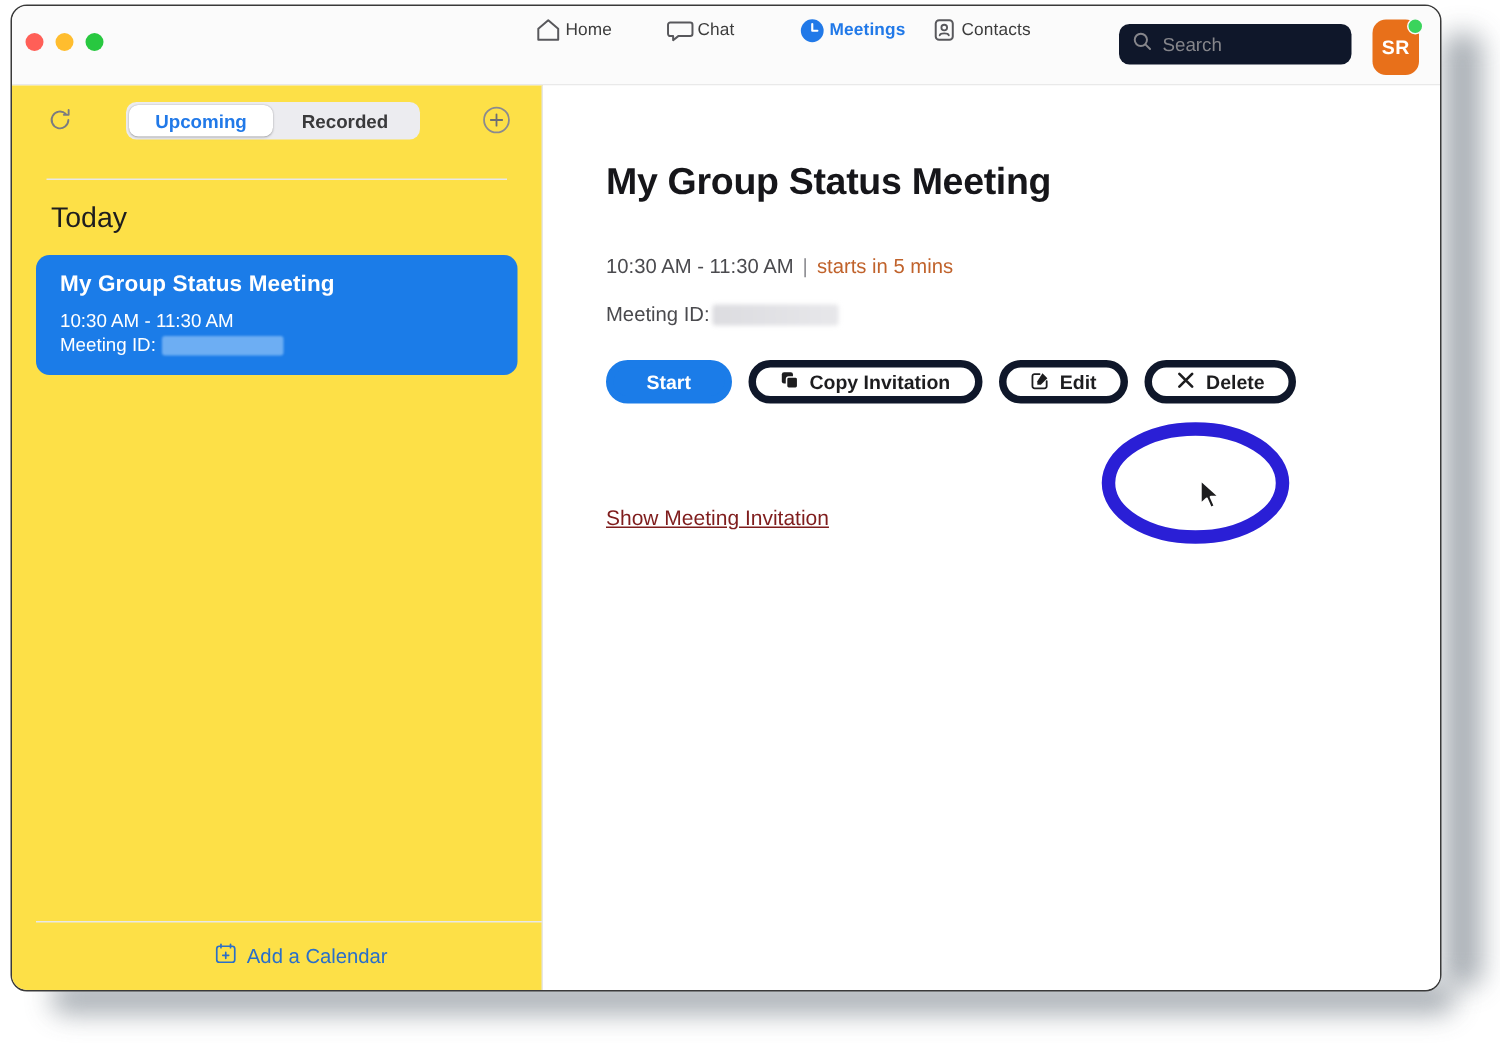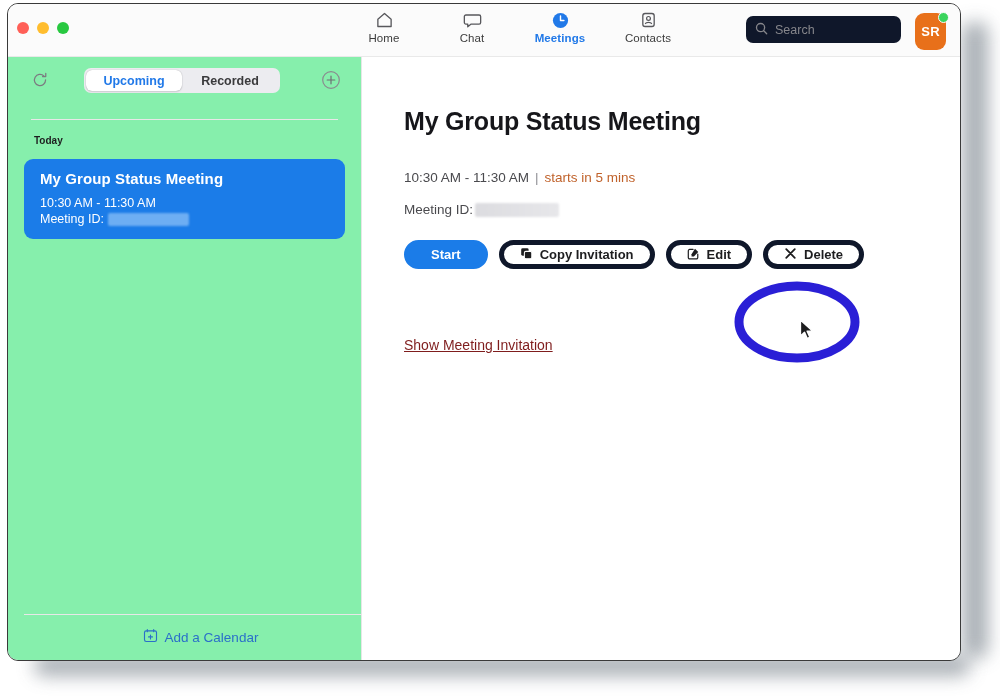--- a/index.html
+++ b/index.html
@@ -76,21 +76,21 @@
   #nav-tabs {
     position: absolute;
     left: 348px;
     top: 6px;
     display: flex;
     align-items: flex-start;
     gap: 32px;
   }
   .nav-tab {
     display: flex;
-    flex-direction: column;
+    flex-direction: row;
     align-items: center;
     width: 56px;
     cursor: default;
     gap: 2px;
   }
   .nav-tab .nav-ico {
     height: 20px;
     display: flex;
     align-items: center;
     justify-content: center;
@@ -155,21 +155,21 @@
   
   #body-split {
     display: flex;
     height: 603px;
   }
   #sidebar {
     position: relative;
     width: 354px;
     border-right: 1px solid #e6e6e6;
     box-sizing: border-box;
-    background: #86efac;
+    background: #fde047;
   }
   #detail {
     flex: 1;
     position: relative;
     background: #ffffff;
   }
 
   
   #sidebar-header {
     position: relative;
@@ -231,22 +231,22 @@
 
   #sidebar-divider {
     margin: 14px auto 0 auto;
     width: 307px;
     height: 1px;
     background: #e8e8e8;
   }
 
   #today-label {
     margin: 15px 0 0 26px;
-    font-size: 10px;
-    font-weight: bold;
+    font-size: 19px;
+    font-weight: normal;
     color: #1d1d1f;
   }
 
   
   #meeting-card {
     margin: 13px auto 0 auto;
     width: 321px;
     height: 80px;
     background: #1b7ce8;
     border-radius: 9px;

